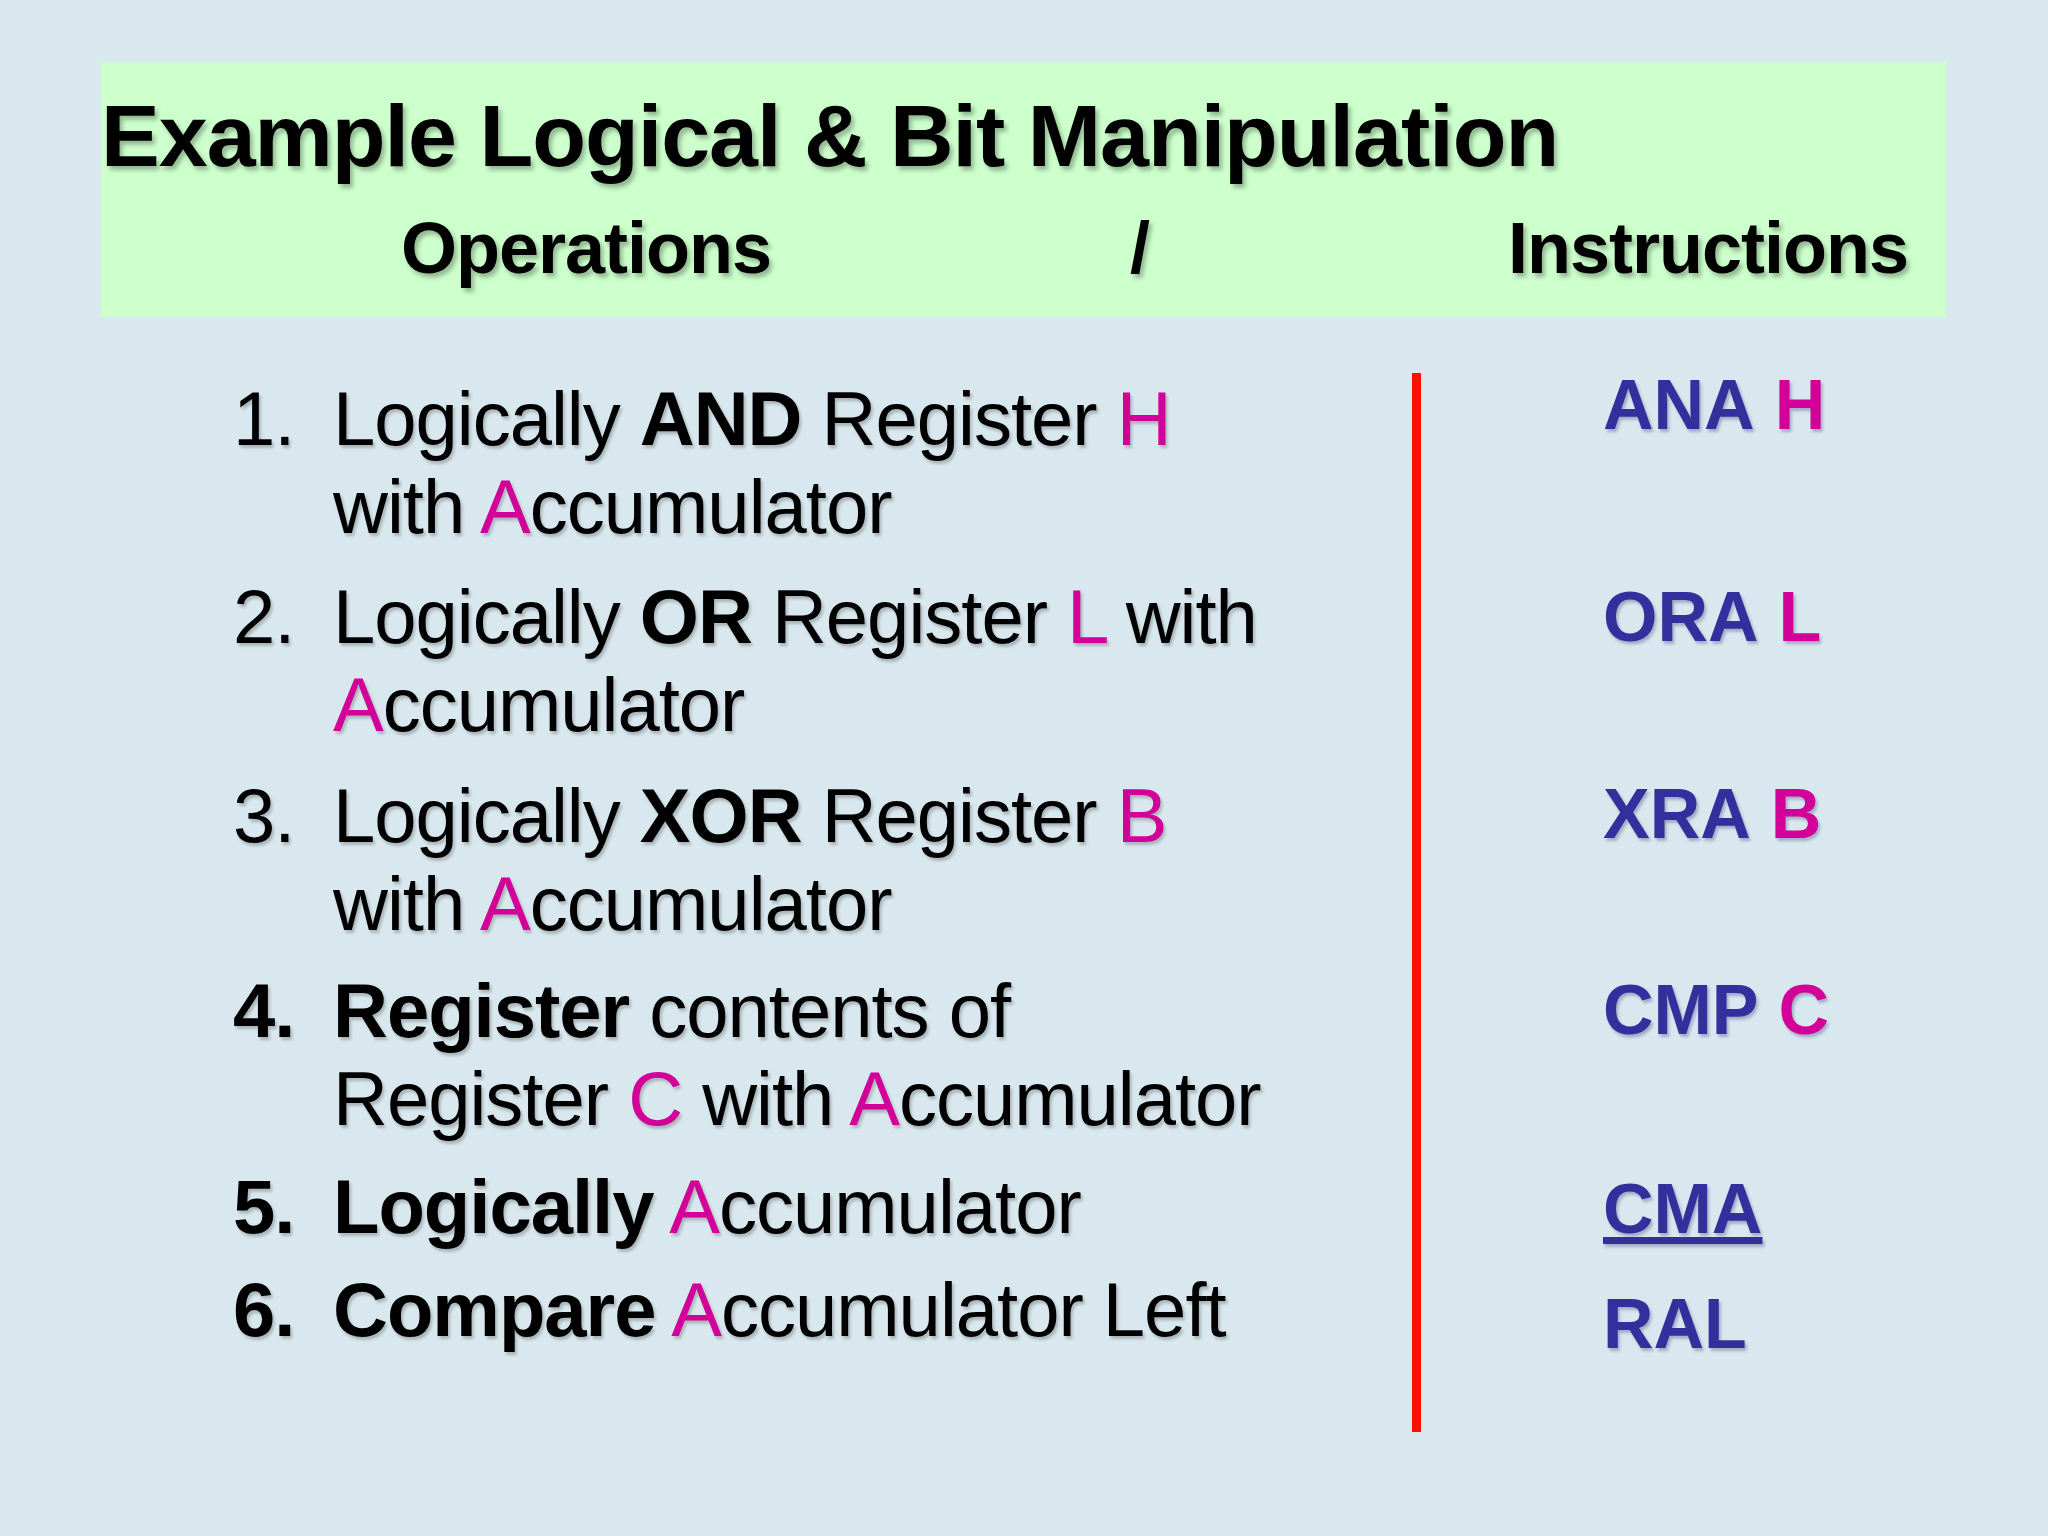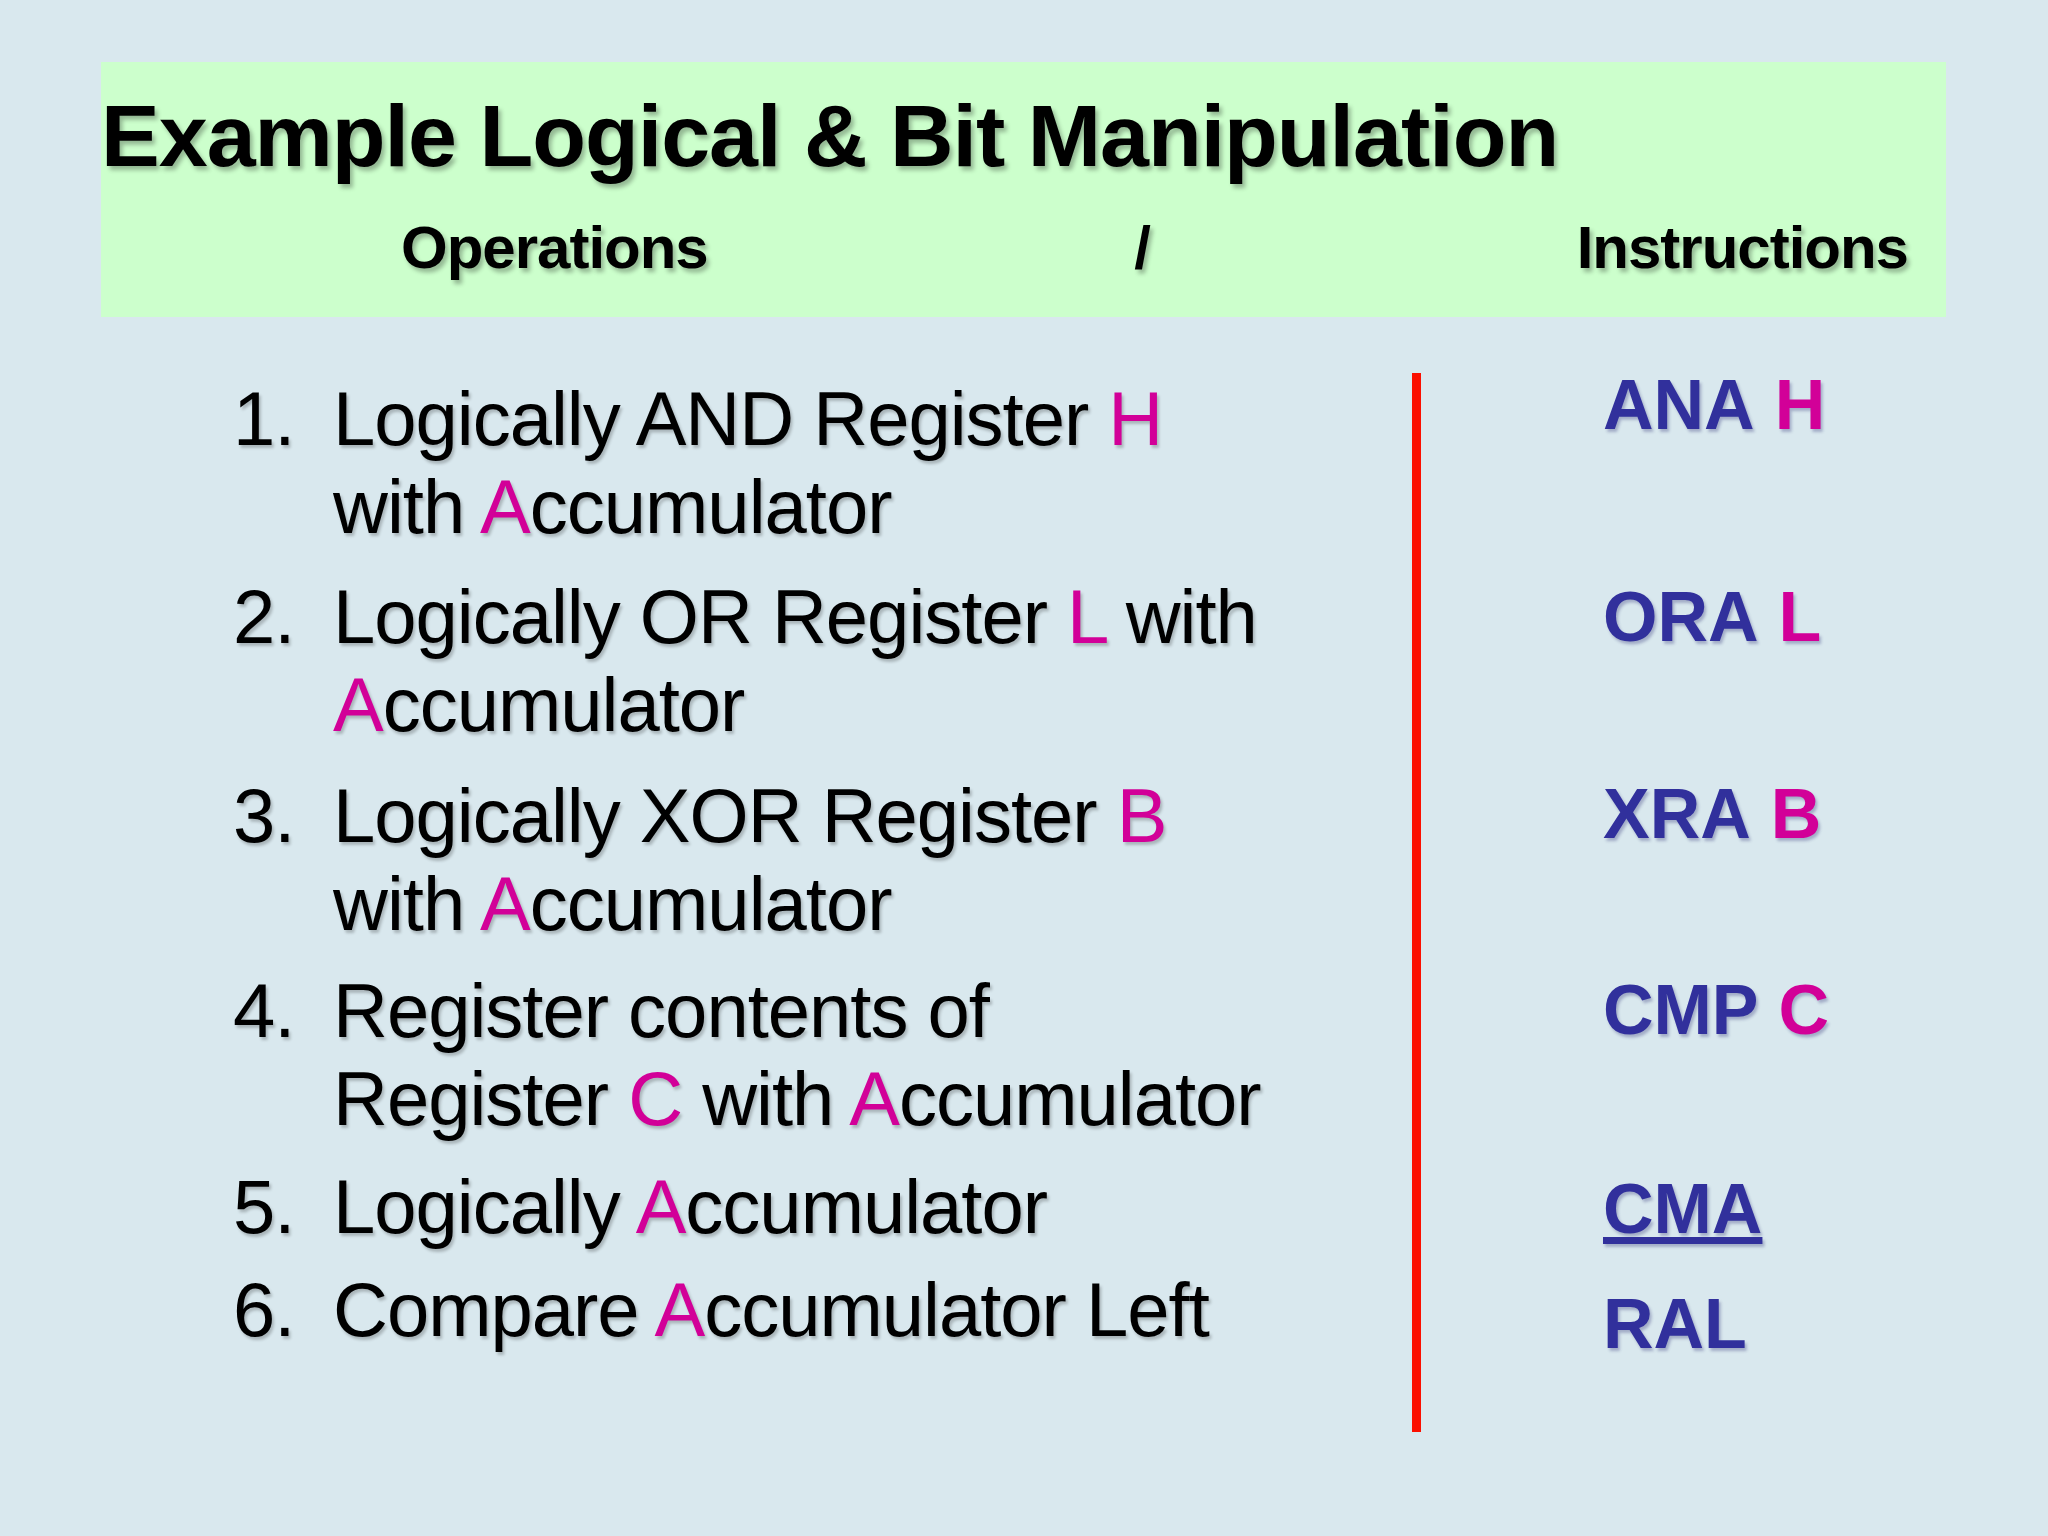--- a/index.html
+++ b/index.html
@@ -34,21 +34,21 @@
     letter-spacing:-1px;
     color:var(--text);
     text-shadow:3px 4px 4px rgba(0,0,0,.28);
     white-space:nowrap;
   }
   .title-line2{
     display:flex;
     justify-content:space-between;
     align-items:baseline;
     padding:0 38px 0 300px;
-    font-size:60px;
+    font-size:72px;
     font-weight:bold;
     line-height:112px;
     letter-spacing:-1px;
     color:var(--text);
     text-shadow:3px 4px 4px rgba(0,0,0,.28);
     white-space:nowrap;
   }
   
   .operations{list-style:none;margin:0;padding:0;}
   .op{
@@ -64,21 +64,21 @@
   .op .num{
     position:absolute;
     left:-100px;
   }
   .op:nth-of-type(1){top:375px;}
   .op:nth-of-type(2){top:573px;}
   .op:nth-of-type(3){top:772px;}
   .op:nth-of-type(4){top:967px;}
   .op:nth-of-type(5){top:1163px;}
   .op:nth-of-type(6){top:1266px;}
-  .b{font-weight:normal;}
+  .b{font-weight:bold;}
   .accent{color:var(--magenta);}
   
   .divider{
     position:absolute;
     left:1412px; top:373px;
     width:9px; height:1059px;
     background:var(--red);
   }
   
   .ins{

